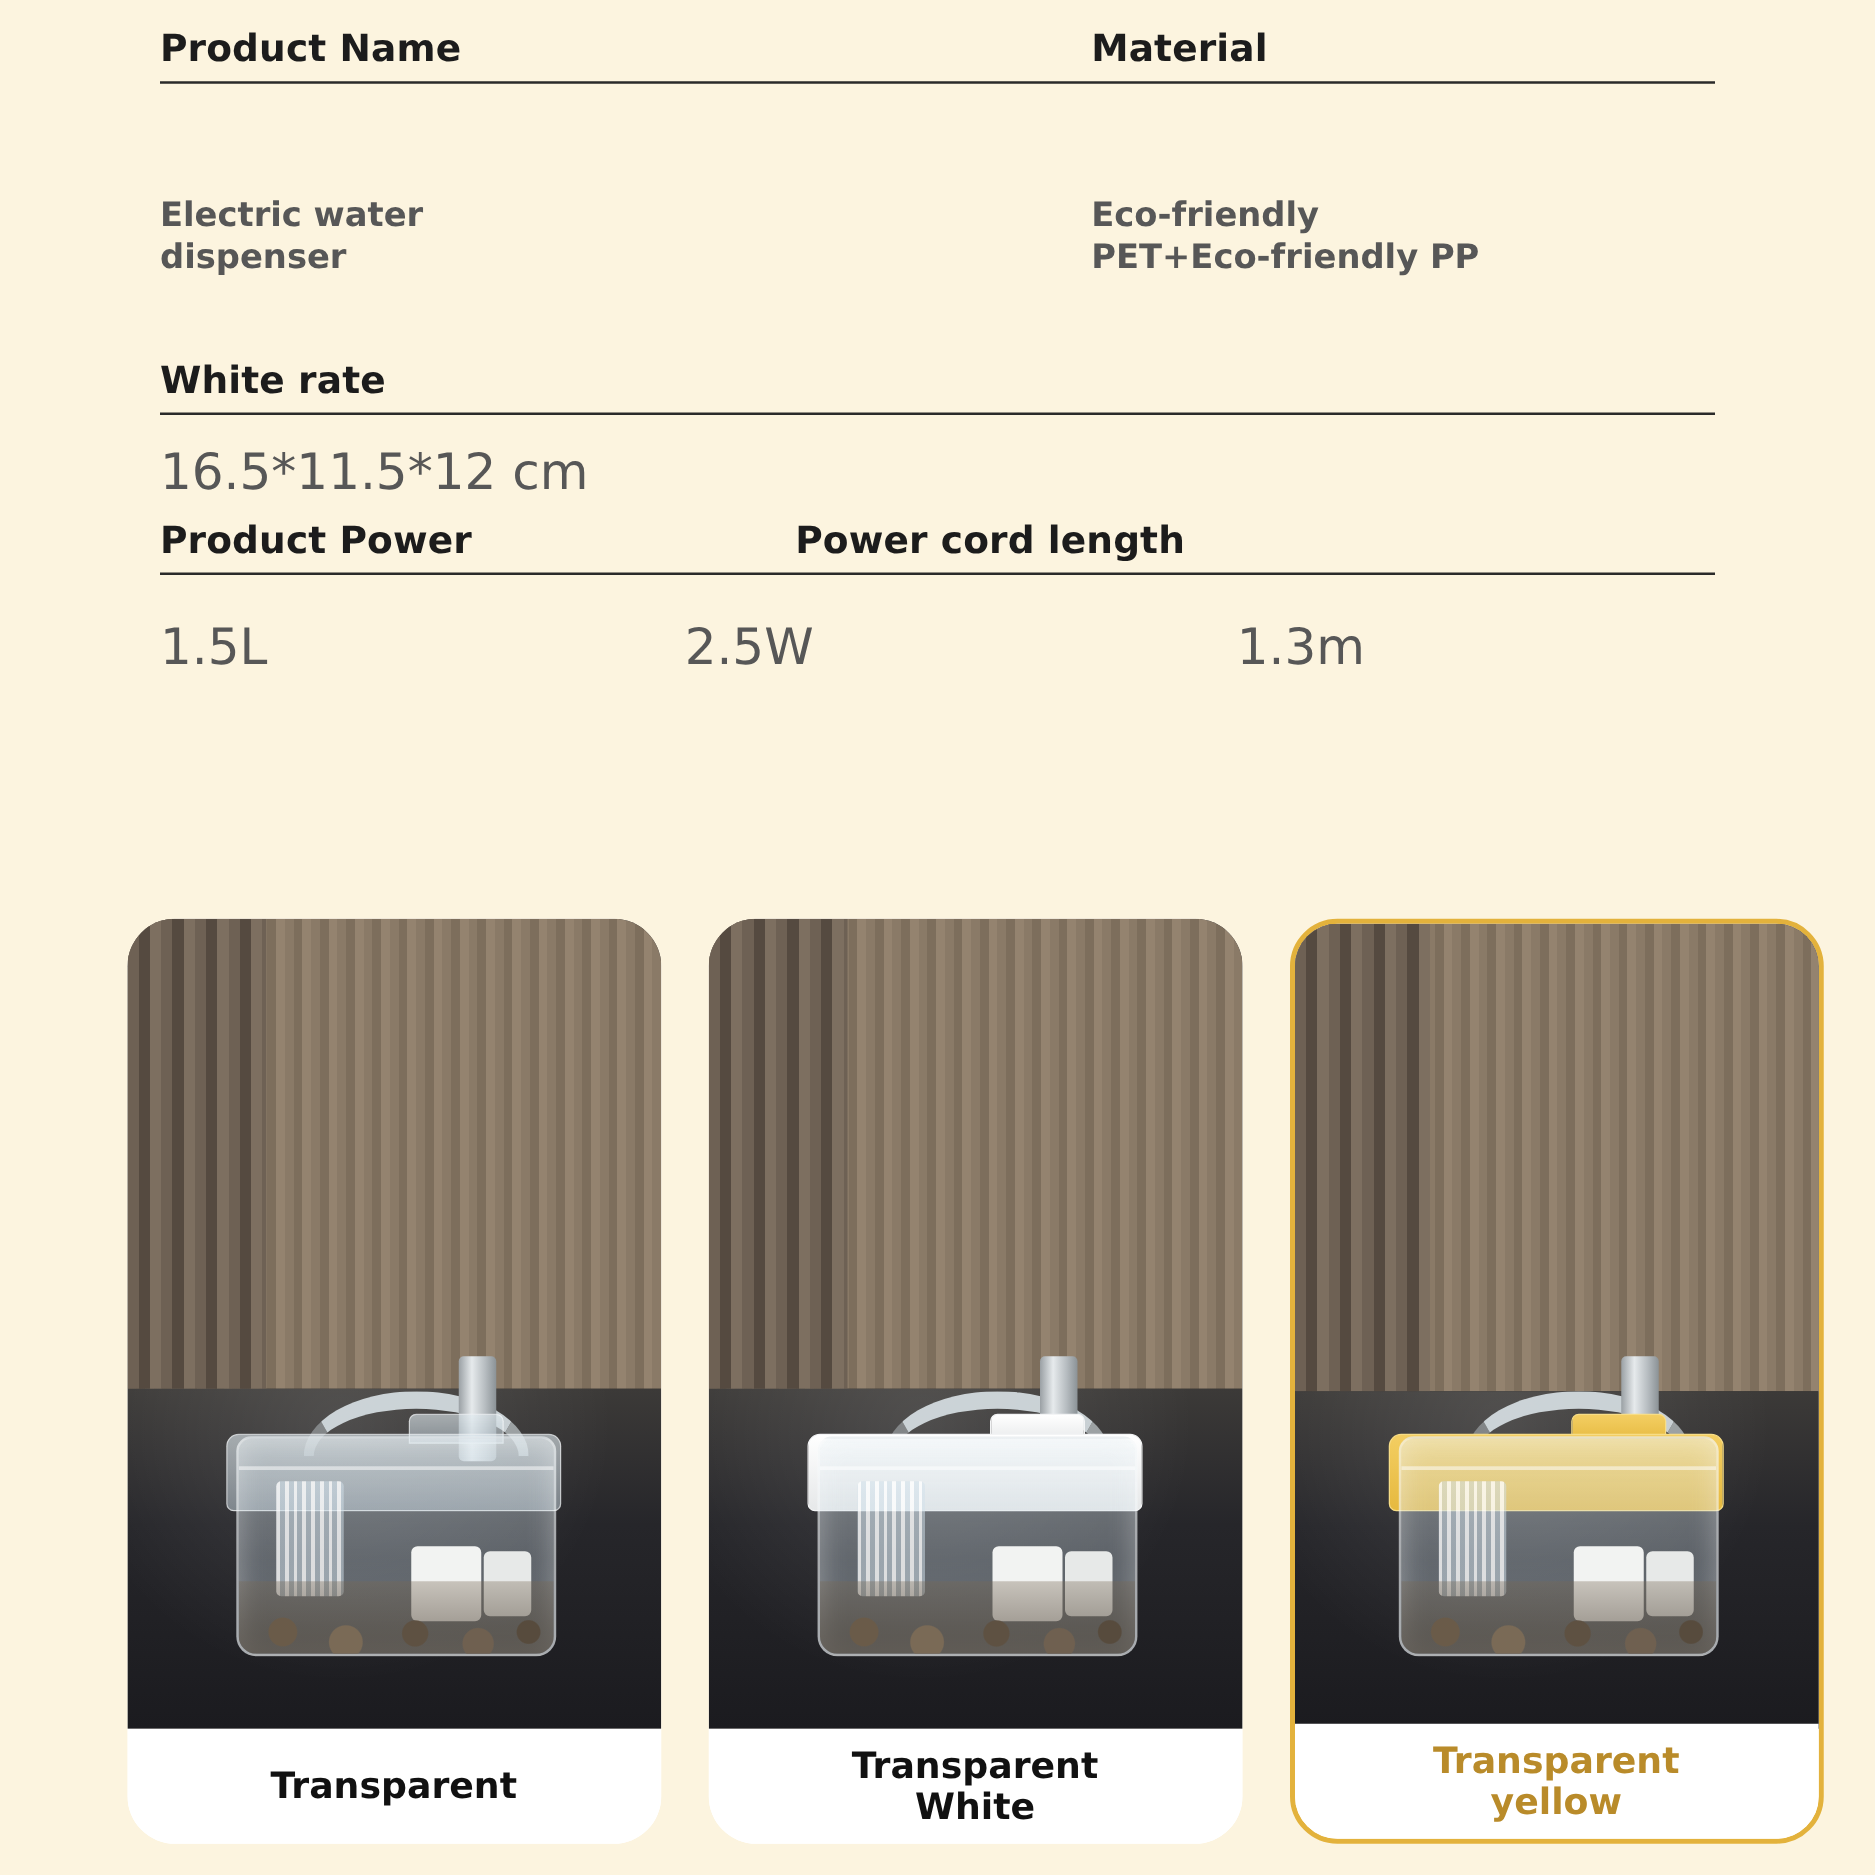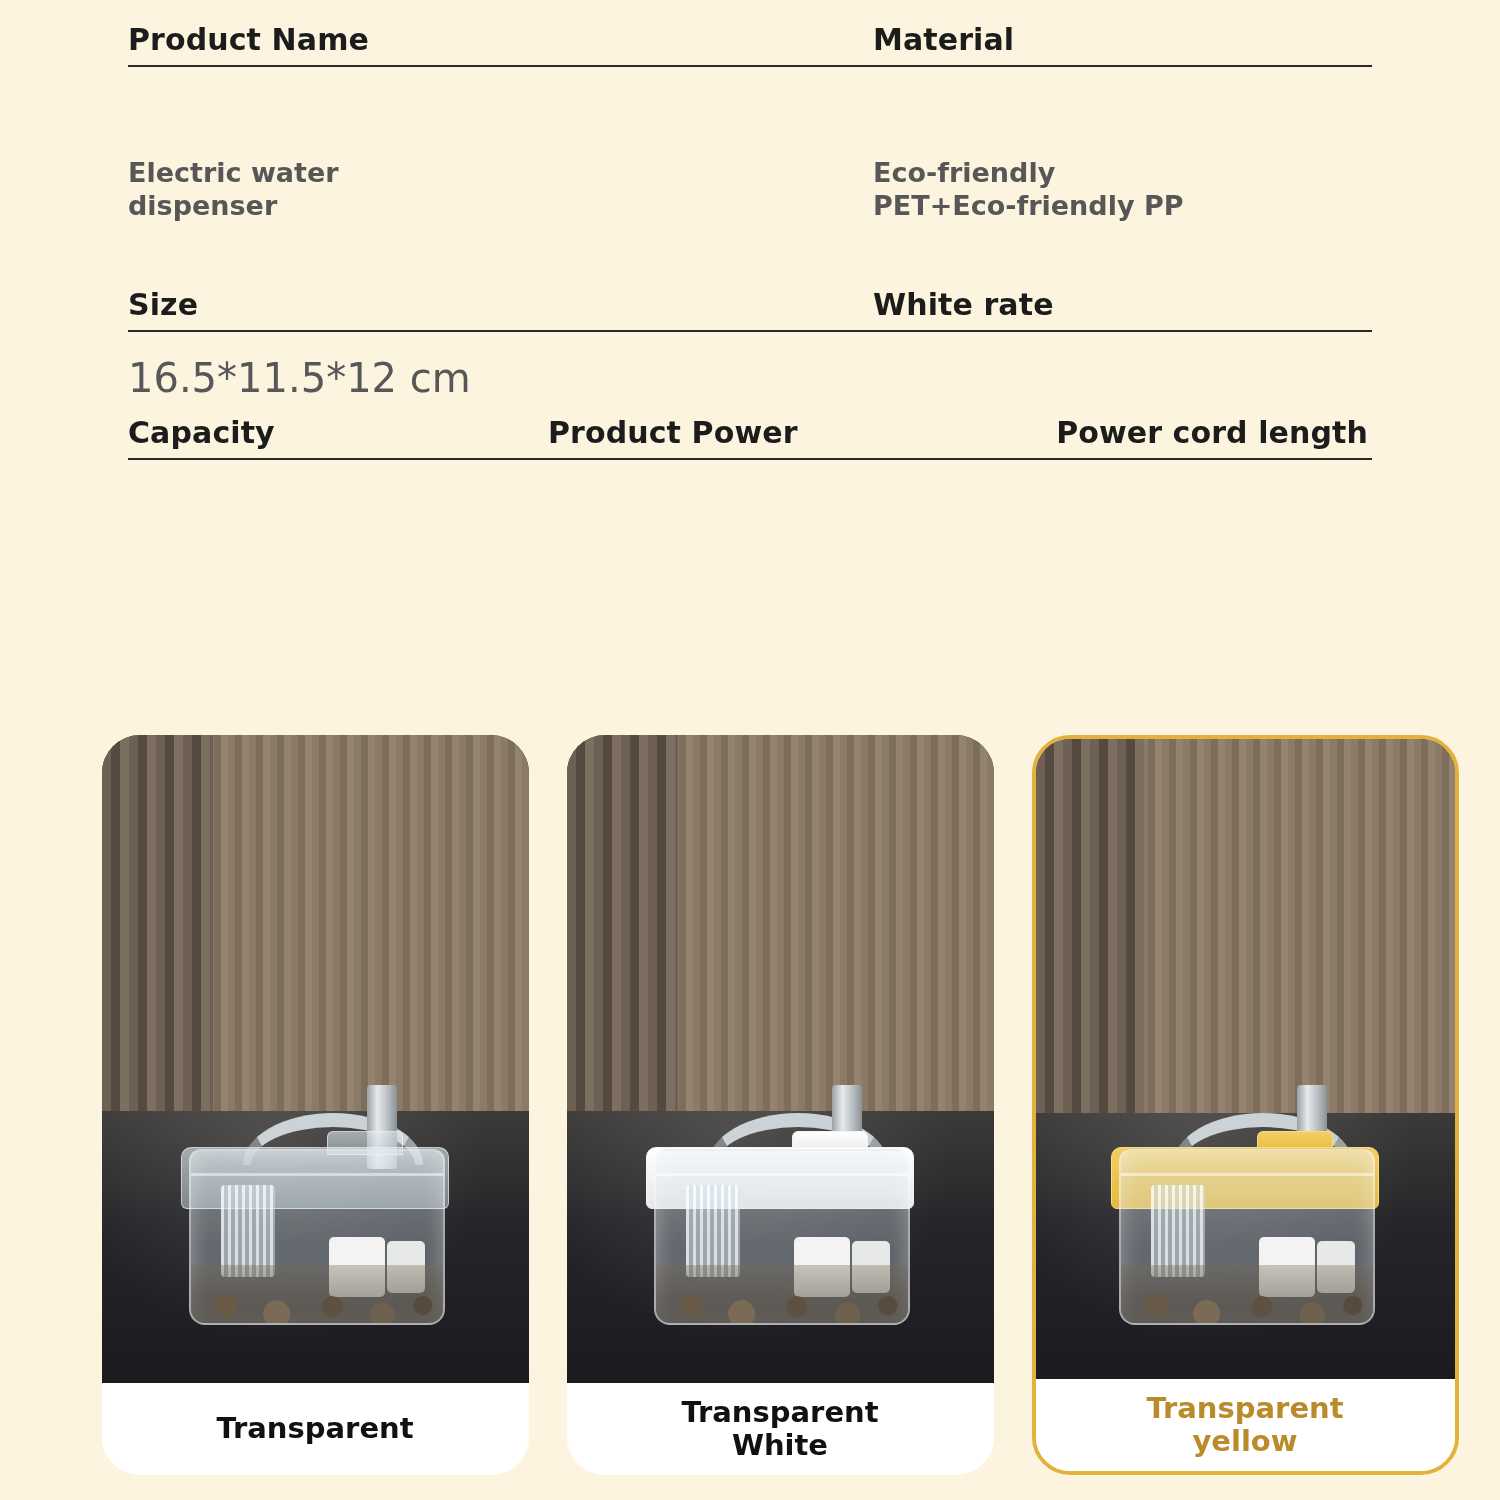--- a/index.html
+++ b/index.html
@@ -334,36 +334,39 @@
       <div class="spec-vals r1-vals">
         <div class="cell-value v-small c1" style="white-space: pre-line;">Electric water
 dispenser</div>
         <div class="cell-value v-small c2" style="white-space: pre-line;">Eco-friendly
 PET+Eco-friendly PP</div>
       </div>
     </div>
 
     <div class="spec-row r2-wrap">
       <div class="spec-head r2">
-        <div class="cell-label c1">Size</div>
         <div class="cell-label c2">White rate</div>
       </div>
       <div class="rule"></div>
       <div class="spec-vals r2-vals">
         <div class="cell-value v-big c1">16.5*11.5*12 cm</div>
       </div>
     </div>
 
     <div class="spec-row r3-wrap">
       <div class="spec-head r3">
-        <div class="cell-label c1">Capacity</div>
         <div class="cell-label c2">Product Power</div>
         <div class="cell-label c3">Power cord length</div>
       </div>
       <div class="rule"></div>
+      <div class="spec-vals r3-vals">
+        <div class="cell-value v-big c1">1.5L</div>
+        <div class="cell-value v-big c2" style="padding-left:18px;">2.5W</div>
+        <div class="cell-value v-big c3" style="padding-left:40px;">1.3m</div>
+      </div>
     </div>
 
   </div>
 
   <div class="gallery">
 
     <div class="card">
       <div class="photo">
         <div class="scene-wall"></div>
         <div class="scene-curtain2"></div>

